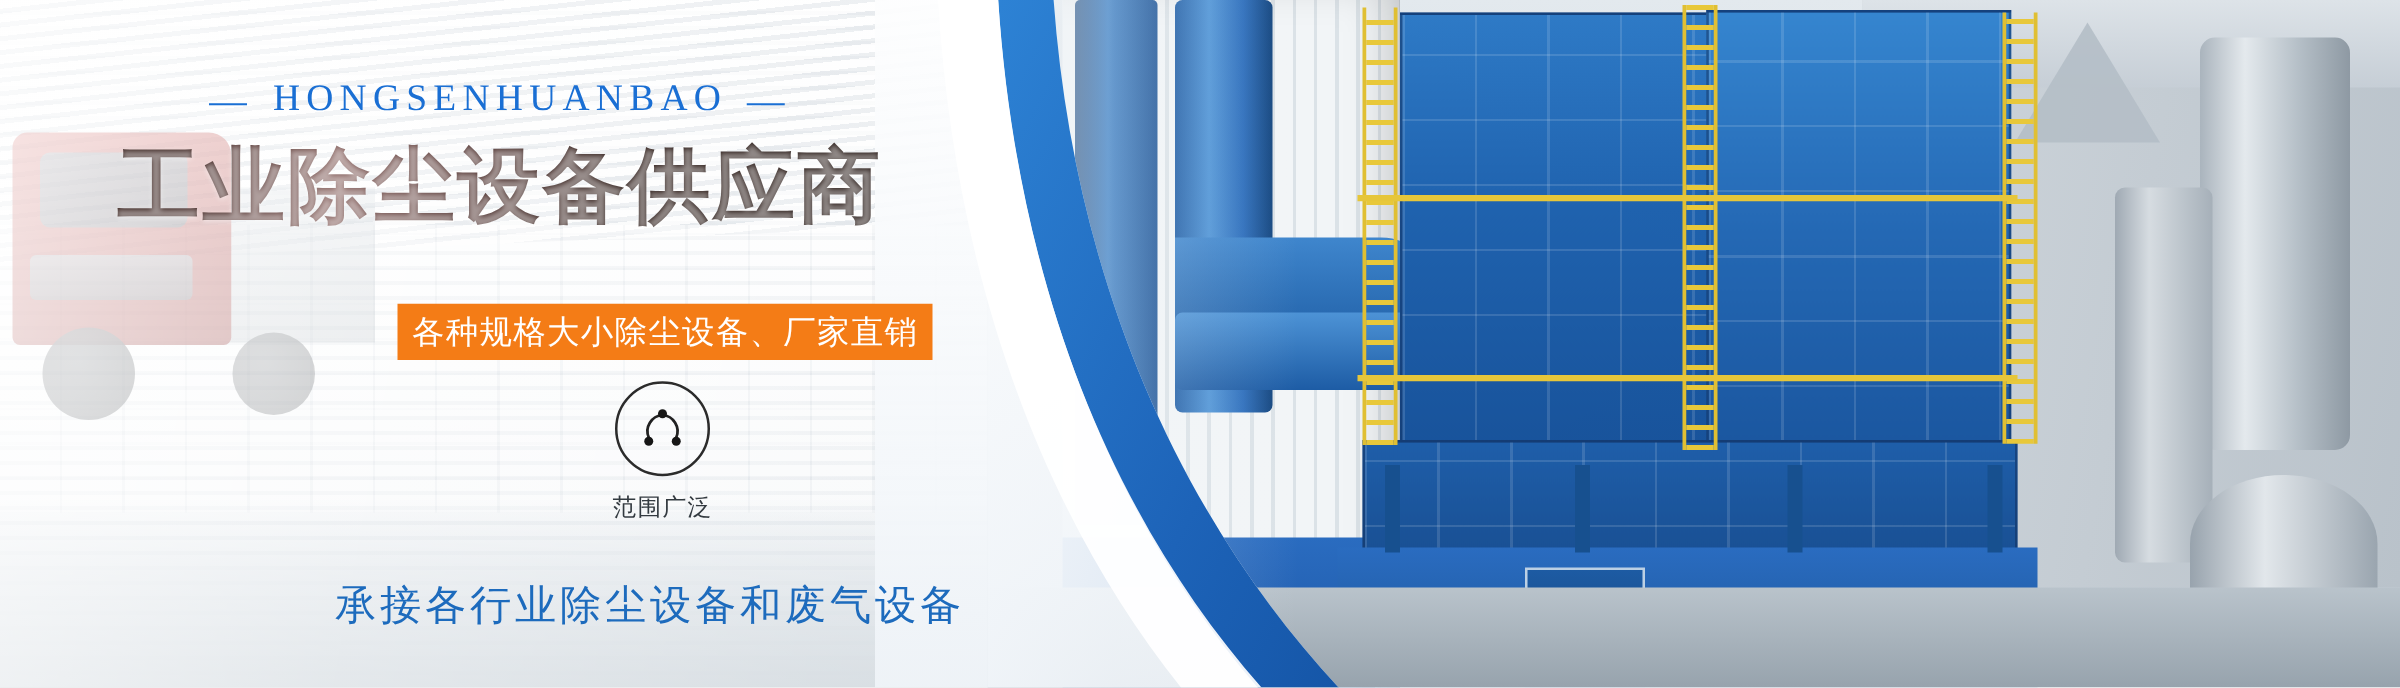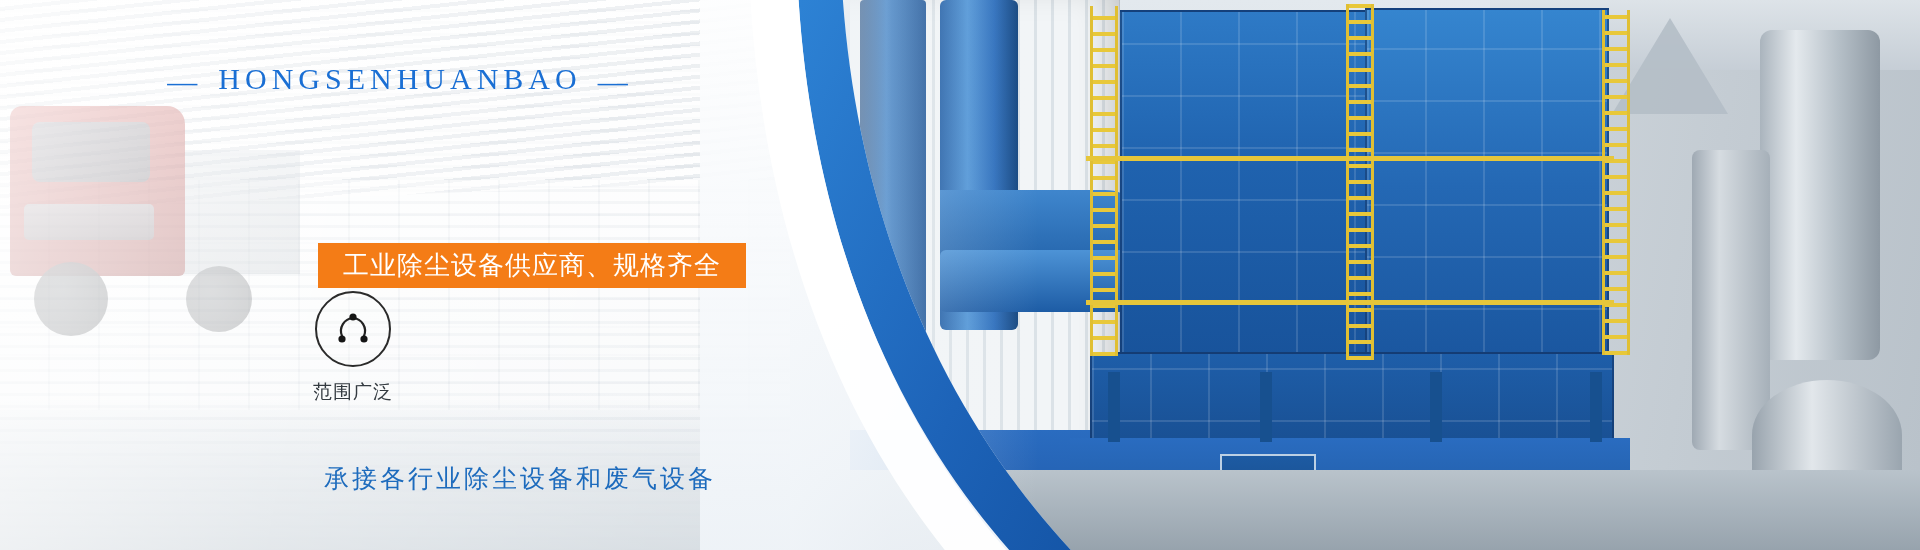--- a/index.html
+++ b/index.html
@@ -95,28 +95,28 @@
     font-size:30px;letter-spacing:5px;font-family:"Liberation Serif","DejaVu Serif",serif;white-space:nowrap;}
   .eyebrow .dash{display:inline-block;margin:0 16px;vertical-align:middle;}
   .title{position:absolute;left:0;top:104px;width:800px;text-align:center;white-space:nowrap;
     font-size:66px;font-weight:bold;letter-spacing:2px;
     background:linear-gradient(100deg,#3b2a25 0%,#4a3330 18%,#8e6b68 34%,#5a3f3c 48%,#3a2a26 62%,#2f2522 100%);
     -webkit-background-clip:text;background-clip:text;color:transparent;
     text-shadow:0 2px 4px rgba(255,255,255,.45);}
   .orange-bar{position:absolute;left:318px;top:243px;width:428px;height:45px;background:#f47c16;}
   .orange-bar span{display:block;line-height:45px;text-align:center;color:#fff;font-size:26px;letter-spacing:1px;white-space:nowrap;}
 
-  .features{position:absolute;left:300px;top:291px;width:460px;display:flex;justify-content:space-between;}
+  .features{position:absolute;left:300px;top:305px;width:460px;display:flex;justify-content:center;}
   .feat{width:106px;text-align:center;}
   .feat .circle{width:72px;height:72px;margin:0 auto;border-radius:50%;border:2.5px solid #2b2b2b;
     display:flex;align-items:center;justify-content:center;background:rgba(255,255,255,.12);}
   .feat .flabel{margin-top:12px;font-size:19px;color:#333a40;letter-spacing:1px;white-space:nowrap;}
 
   .tagline{position:absolute;left:0;top:462px;width:1040px;text-align:center;color:#1d6bbd;
-    font-size:25px;letter-spacing:3px;white-space:nowrap;font-weight:500;}
+    font-size:33px;letter-spacing:3px;white-space:nowrap;font-weight:500;}
 </style>
 </head>
 <body>
 
 <div class="banner">
 
   <div class="bg-left">
     <div class="bg-roof"></div>
     <div class="bg-wall"></div>
     <div class="bg-ground"></div>
@@ -192,23 +192,24 @@
       <path d="M96,0 C96,300 200,545 380,700 L330,720 C150,560 48,305 48,0 Z" fill="#ffffff" opacity="0.92"></path>
     </svg>
   </div>
 
   <div class="content">
 
     <div class="eyebrow">
       <span class="dash">—</span><span>HONGSENHUANBAO</span><span class="dash">—</span>
     </div>
 
+    <div class="title">工业除尘设备供应商</div>
 
     <div class="orange-bar">
-      <span>工业除尘设备供应商、规格齐全</span>
+      <span>各种规格大小除尘设备、厂家直销</span>
     </div>
 
     <div class="features">
 
       <div class="feat">
         <div class="circle">
           <svg width="40" height="40" viewBox="0 0 40 40">
             <path d="M20 9 A13 13 0 0 0 9 27" fill="none" stroke="#222" stroke-width="2.2" stroke-linecap="round"></path>
             <path d="M20 9 A13 13 0 0 1 31 27" fill="none" stroke="#222" stroke-width="2.2" stroke-linecap="round"></path>
             <path d="M10 30 L30 30" fill="none" stroke="#222" stroke-width="2.2" stroke-linecap="round" opacity="0"></path>

